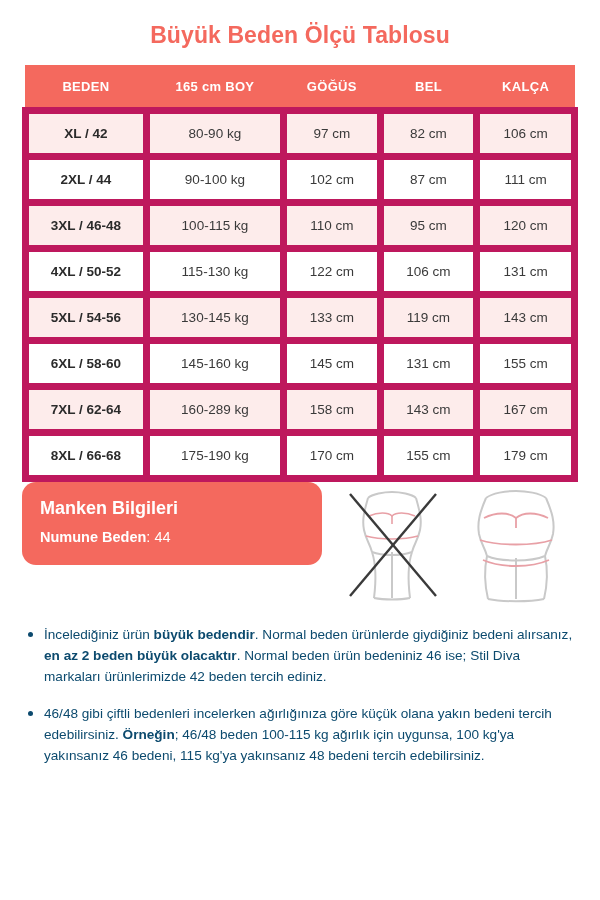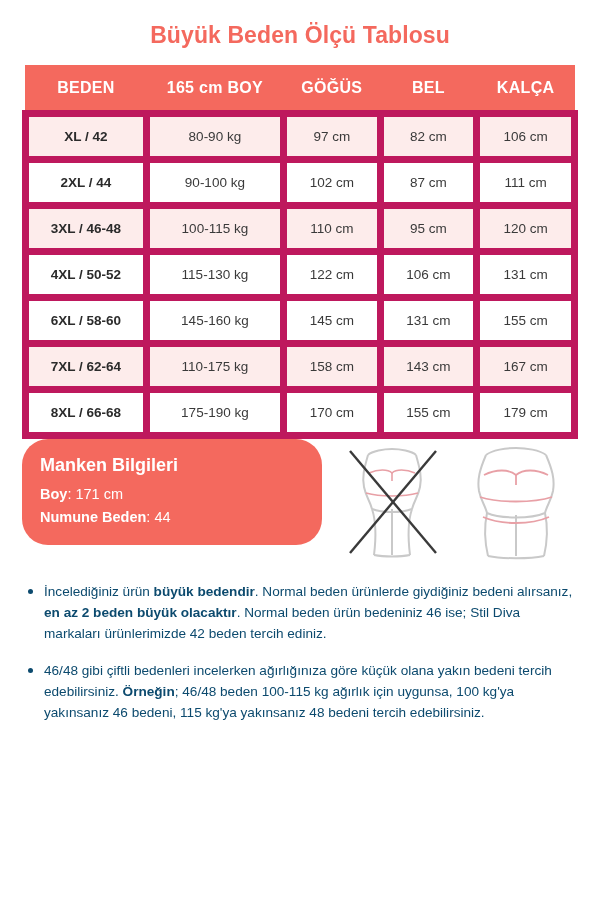--- a/index.html
+++ b/index.html
@@ -25,21 +25,21 @@
     margin: 4px 0 16px 0;
   }
   table.size-table {
     width: 100%;
     border-collapse: collapse;
     table-layout: fixed;
   }
   table.size-table th {
     background: #f4695e;
     color: #ffffff;
-    font-size: 16px;
+    font-size: 13px;
     font-weight: bold;
     padding: 13px 2px;
     text-align: center;
     border: 1px solid #f4695e;
     letter-spacing: 0.3px;
   }
   table.size-table td {
     text-align: center;
     font-size: 13.5px;
     padding: 12px 2px;
@@ -68,21 +68,21 @@
 
   .mid {
     display: flex;
     align-items: flex-start;
     gap: 14px;
     margin-bottom: 14px;
   }
   .model-card {
     background: #f4695e;
     color: #ffffff;
-    border-radius: 26px;
+    border-radius: 14px;
     padding: 14px 16px 14px 18px;
     width: 300px;
   }
   .model-card h2 {
     margin: 2px 0 9px 0;
     font-size: 18px;
     font-weight: bold;
   }
   .model-row {
     font-size: 14.5px;
@@ -159,52 +159,56 @@
           <td>95 cm</td>
           <td>120 cm</td>
         </tr>
         <tr class="even">
           <td class="beden">4XL / 50-52</td>
           <td>115-130 kg</td>
           <td>122 cm</td>
           <td>106 cm</td>
           <td>131 cm</td>
         </tr>
+        <tr class="odd">
+          <td class="beden">5XL / 54-56</td>
+          <td>130-145 kg</td>
+          <td>133 cm</td>
+          <td>119 cm</td>
+          <td>143 cm</td>
+        </tr>
         <tr class="even">
           <td class="beden">6XL / 58-60</td>
           <td>145-160 kg</td>
           <td>145 cm</td>
           <td>131 cm</td>
           <td>155 cm</td>
         </tr>
         <tr class="odd">
           <td class="beden">7XL / 62-64</td>
-          <td>110-175 kg</td>
+          <td>160-289 kg</td>
           <td>158 cm</td>
           <td>143 cm</td>
           <td>167 cm</td>
         </tr>
         <tr class="even">
           <td class="beden">8XL / 66-68</td>
           <td>175-190 kg</td>
           <td>170 cm</td>
           <td>155 cm</td>
           <td>179 cm</td>
         </tr>
       </tbody>
   </table>
 
 
   <div class="mid">
 
     <div class="model-card">
       <h2>Manken Bilgileri</h2>
-      <div class="model-row">
-        <b>Boy</b><span>: 171 cm</span>
-      </div>
       <div class="model-row">
         <b>Numune Beden</b><span>: 44</span>
       </div>
     </div>
 
     <div class="figures">
 
       <span>
         <svg width="108" height="118" viewBox="0 0 108 118">
           <g fill="none" stroke="#c9c9c9" stroke-width="2">

